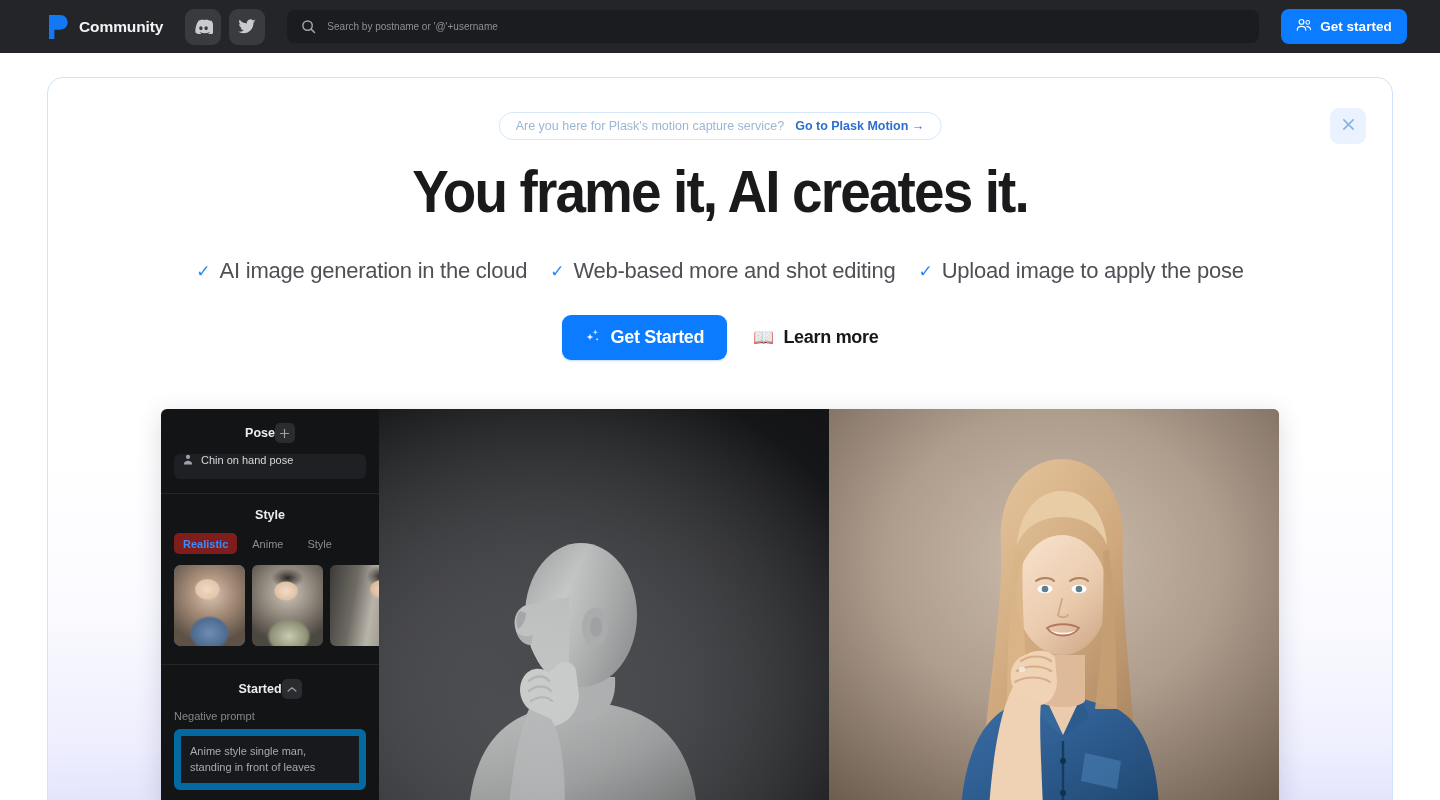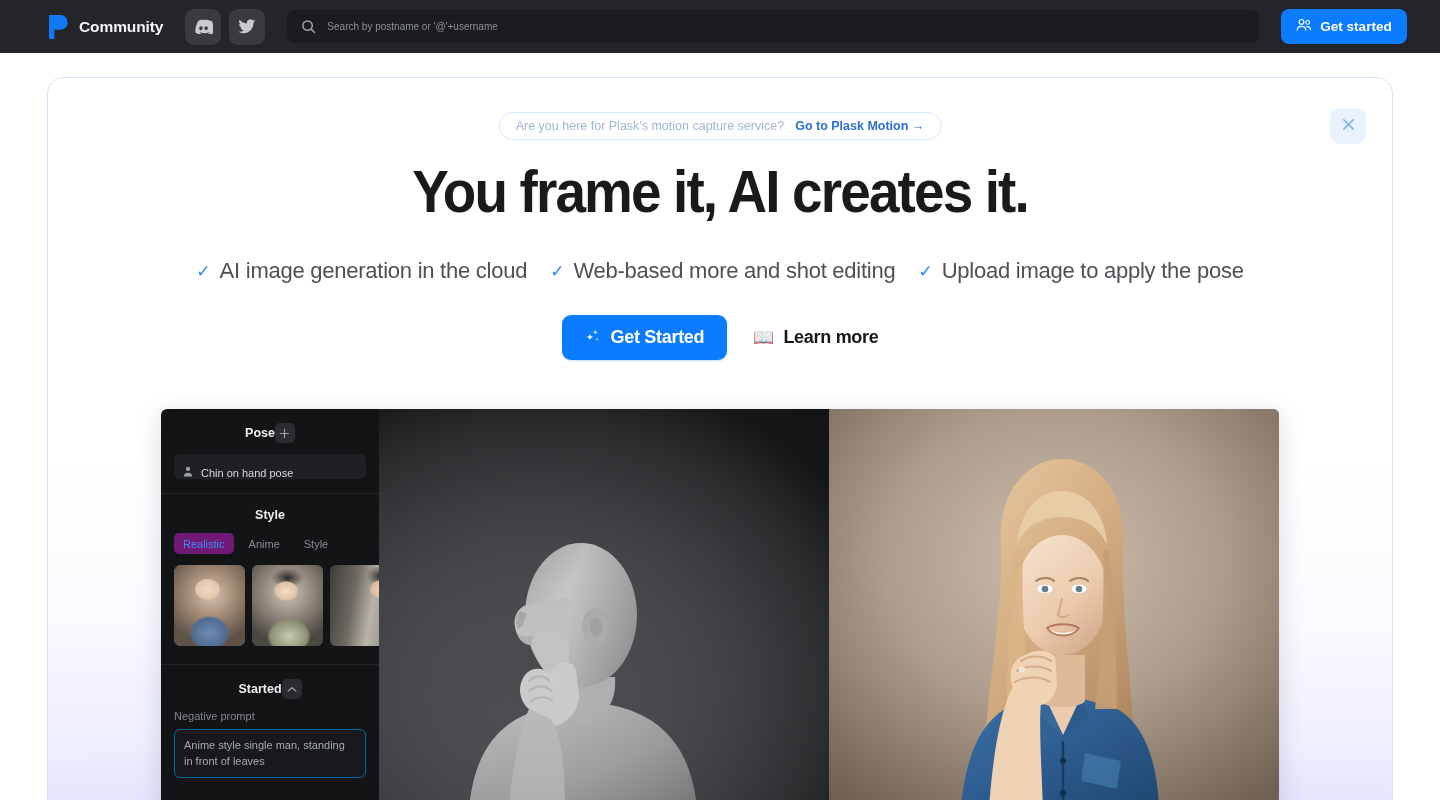--- a/index.html
+++ b/index.html
@@ -165,45 +165,45 @@
     margin-bottom: 11px;
   }
   .side-title { font-size: 12.5px; font-weight:700; color:#ECEDEF; }
   .side-sq {
     width: 20px; height: 20px; border-radius:5px; background:#2A2C2F;
     display:flex; align-items:center; justify-content:center;
     color:#9A9DA3; font-size:13px; line-height:1; cursor:pointer;
   }
   .pose-chip {
     height: 25px; border-radius:6px; background:#1E2023;
-    display:flex; align-items:flex-end; gap:8px; padding: 0 9px;
+    display:flex; align-items:flex-start; gap:8px; padding: 0 9px;
     font-size:11px; color:#D6D8DC; cursor:pointer;
   }
   .divider-h { height:1px; background:#232528; margin: 14px 0 0 0; }
 
   .style-tabs { display:flex; align-items:center; gap: 6px; margin-bottom: 11px; }
   .stab {
     height: 21px; padding: 0 9px; border-radius:5px;
     font-size:11px; color:#8A8D93; display:flex; align-items:center;
     cursor:pointer;
   }
-  .stab.active { background:#701a75; color:#3B8BFD; font-weight:400; }
+  .stab.active { background:#7f1d1d; color:#3B8BFD; font-weight:700; }
 
   .thumbs { display:flex; gap: 7px; }
   .thumb {
     width: 71px; height: 81px; border-radius:6px; overflow:hidden;
     position:relative; flex:0 0 auto; cursor:pointer;
     background:#2A2B2E;
   }
   .thumb.sel { outline: 2px solid #2E86F5; outline-offset:-2px; border-radius:7px; }
   .thumb .tfill { position:absolute; inset:0; }
 
   .neg-label { font-size:11px; color:#83868C; margin: 11px 0 7px 0; }
   .neg-box {
-    border:1px solid #0369a1; border-radius:6px; background:#17191C;
+    border:7px solid #0369a1; border-radius:6px; background:#17191C;
     padding: 8px 9px; font-size:11px; color:#A7AAB0; line-height:1.42;
   }
 
   
   .mock-view {
     flex: 0 0 450px; width:450px;
     position:relative; overflow:hidden;
     background: radial-gradient(120% 110% at 34% 72%, #3C3D41 0%, #303135 36%, #232427 70%, #1C1D20 100%);
   }
   

